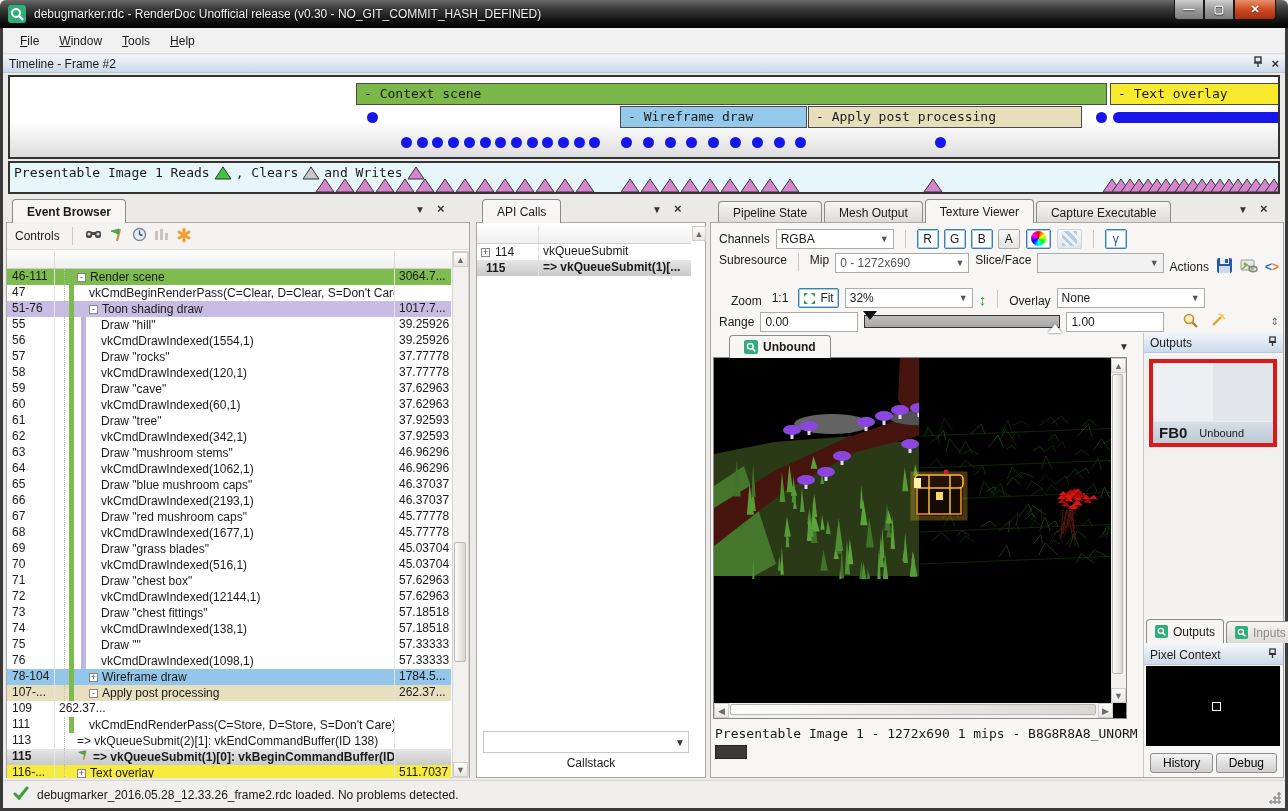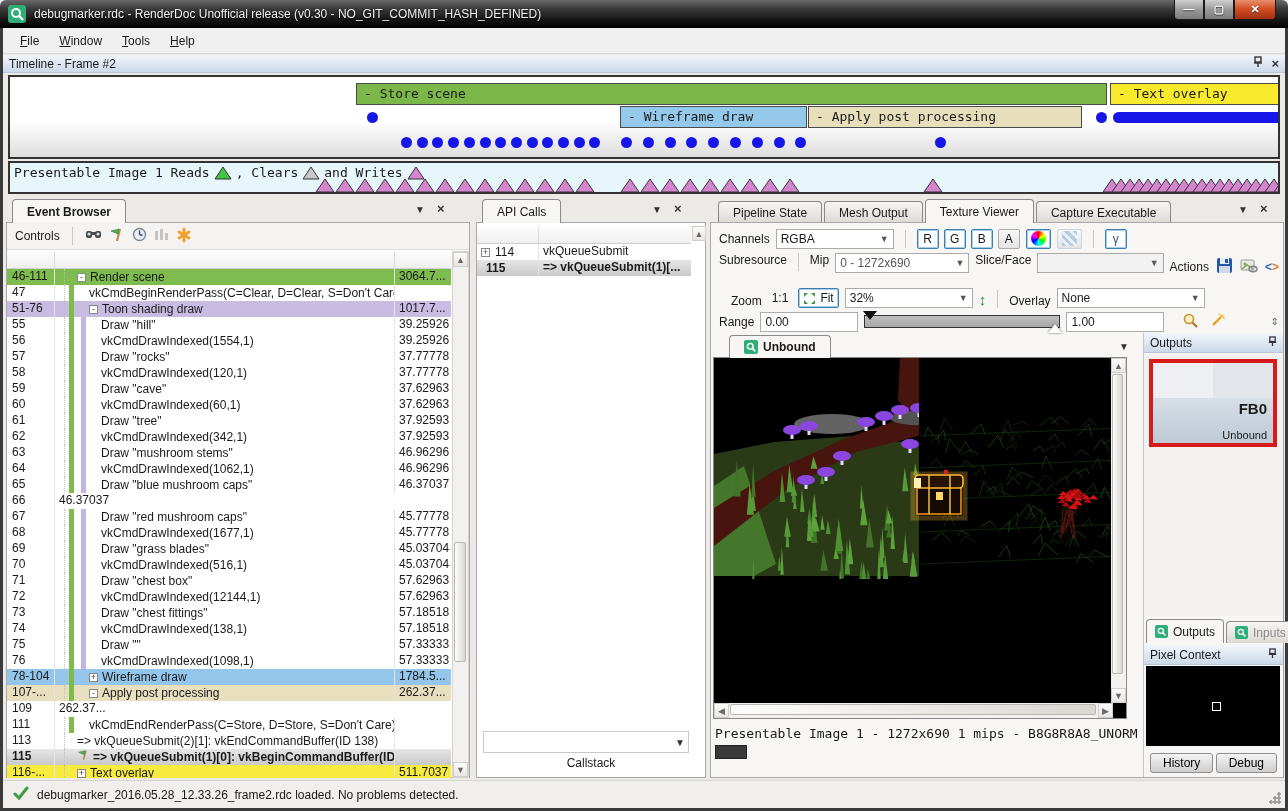--- a/index.html
+++ b/index.html
@@ -56,21 +56,21 @@
   .scroll{position:absolute;background:#F2F1EF;border:1px solid #D5D3D0;}
   .scroll .arrow{position:absolute;left:0;width:100%;height:15px;color:#6a6a6a;font-size:9px;text-align:center;line-height:15px;background:linear-gradient(#FCFCFC,#E8E6E2);border:1px solid #D0CEC9;}
   .scroll .thumb{position:absolute;left:1px;width:12px;background:linear-gradient(90deg,#FDFDFD,#D9D7D2);border:1px solid #B9B7B2;border-radius:2px;}
   .toolbar-lbl{color:#1a1a1a;}
   .combo{background:#fff;border:1px solid #ABABAB;height:20px;display:flex;align-items:center;padding:0 4px;position:relative;}
   .combo .car{margin-left:auto;color:#555;font-size:9px;padding-left:6px;}
   .tbtn{border:1px solid #ABABAB;background:linear-gradient(#F7F7F7,#E4E4E4);height:20px;min-width:22px;display:flex;align-items:center;justify-content:center;padding:0 4px;border-radius:2px;}
   .tbtn.checked{border:1px solid #3C7FB1;box-shadow:inset 0 0 0 1px #A8CCE8;background:#FDFEFF;}
   .vsep{width:1px;height:18px;background:#C8C8C8;margin:0 5px;}
   .btn{border:1px solid #8E8E8E;border-radius:3px;background:linear-gradient(#F4F4F4,#DDDDDD 60%,#CFCFCF);padding:2px 12px;font-size:12px;}
-  .thumbcap{display:flex;align-items:flex-end;gap:12px;padding:2px 6px;background:linear-gradient(#D7DEE6,#BECAD6);flex-direction:column;}
+  .thumbcap{display:flex;align-items:center;gap:12px;padding:2px 6px;background:linear-gradient(#D7DEE6,#BECAD6);}
   .statusbar{position:absolute;left:3px;top:780px;width:1282px;height:28px;background:#F1EFED;border-top:1px solid #D8D6D2;display:flex;align-items:center;gap:8px;padding-left:10px;font-size:12px;}
   .grip{position:absolute;right:4px;bottom:4px;width:12px;height:12px;
     background:radial-gradient(circle at 2px 10px,#9a9a9a 1.5px,transparent 2px),radial-gradient(circle at 6px 10px,#9a9a9a 1.5px,transparent 2px),radial-gradient(circle at 10px 10px,#9a9a9a 1.5px,transparent 2px),radial-gradient(circle at 6px 6px,#9a9a9a 1.5px,transparent 2px),radial-gradient(circle at 10px 6px,#9a9a9a 1.5px,transparent 2px),radial-gradient(circle at 10px 2px,#9a9a9a 1.5px,transparent 2px);}
   .mono{font-family:"DejaVu Sans Mono",monospace;}
   .pin{font-size:12px;color:#333;}
   .closex{font-weight:bold;color:#333;font-size:13px;line-height:10px;}
   .caret{color:#333;font-size:10px;}
 </style>
 </head>
 <body>
@@ -106,21 +106,21 @@
     <span class="headbtns">
       <span class="pin"><svg width="10" height="12" viewBox="0 0 10 12">
             <rect x="2" y="1" width="6" height="5" fill="none" stroke="#333" stroke-width="1.4"></rect>
             <line x1="1" y1="7" x2="9" y2="7" stroke="#333" stroke-width="1.4"></line>
             <line x1="5" y1="7" x2="5" y2="11" stroke="#333" stroke-width="1.4"></line>
           </svg></span>
       <span class="closex">×</span>
     </span>
   </div>
   <div class="tl-box" id="tlbox">
-      <div class="tl-bar" style="left: 346px; top: 6px; width: 751px; background: rgb(124, 183, 74);">- Store scene</div>
+      <div class="tl-bar" style="left: 346px; top: 6px; width: 751px; background: rgb(124, 183, 74);">- Context scene</div>
       <div class="tl-bar" style="left: 1100px; top: 6px; width: 176px; background: rgb(248, 235, 46);">- Text overlay</div>
       <div class="tl-bar" style="left: 610px; top: 29px; width: 187px; background: rgb(149, 201, 235);">- Wireframe draw</div>
       <div class="tl-bar" style="left: 798px; top: 29px; width: 274px; background: rgb(231, 222, 187);">- Apply post processing</div>
       <div class="tl-dot" style="left: 357px; top: 35px;"></div>
       <div class="tl-dot" style="left: 1086px; top: 35px;"></div>
       <div class="tl-capsule" style="left: 1103px; top: 35px; width: 171px;"></div>
       <div class="tl-dot" style="left: 391px; top: 60px;"></div>
       <div class="tl-dot" style="left: 406.7px; top: 60px;"></div>
       <div class="tl-dot" style="left: 422.4px; top: 60px;"></div>
       <div class="tl-dot" style="left: 438.1px; top: 60px;"></div>
@@ -490,20 +490,27 @@
             <span class="dotguide"></span>
             <span class="guide" style="left: 14px; background: rgb(125, 187, 78);"></span>
             <span class="guide" style="left: 26px; background: rgb(195, 179, 224);"></span>
             <span style="width: 46px; flex: 0 0 auto;"></span>
             <span>Draw "blue mushroom caps"</span>
           </div>
           <div class="dur">46.37037</div>
         </div>
         <div class="ebrow">
           <div class="eid">66</div>
+          <div class="nm">
+            <span class="dotguide"></span>
+            <span class="guide" style="left: 14px; background: rgb(125, 187, 78);"></span>
+            <span class="guide" style="left: 26px; background: rgb(195, 179, 224);"></span>
+            <span style="width: 46px; flex: 0 0 auto;"></span>
+            <span>vkCmdDrawIndexed(2193,1)</span>
+          </div>
           <div class="dur">46.37037</div>
         </div>
         <div class="ebrow">
           <div class="eid">67</div>
           <div class="nm">
             <span class="dotguide"></span>
             <span class="guide" style="left: 14px; background: rgb(125, 187, 78);"></span>
             <span class="guide" style="left: 26px; background: rgb(195, 179, 224);"></span>
             <span style="width: 46px; flex: 0 0 auto;"></span>
             <span>Draw "red mushroom caps"</span>

